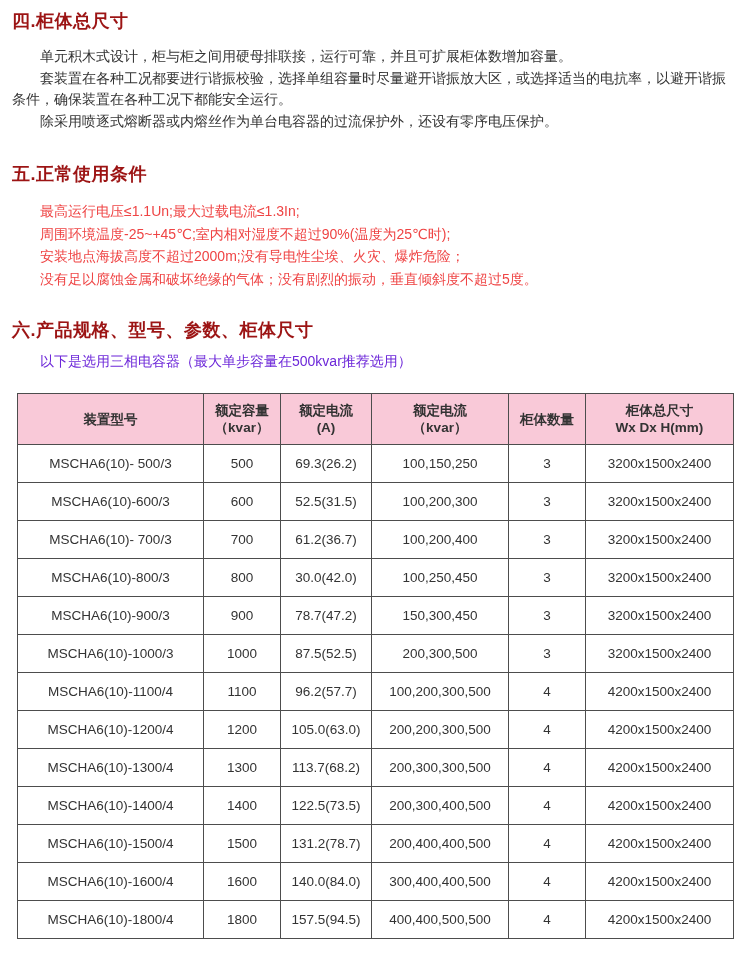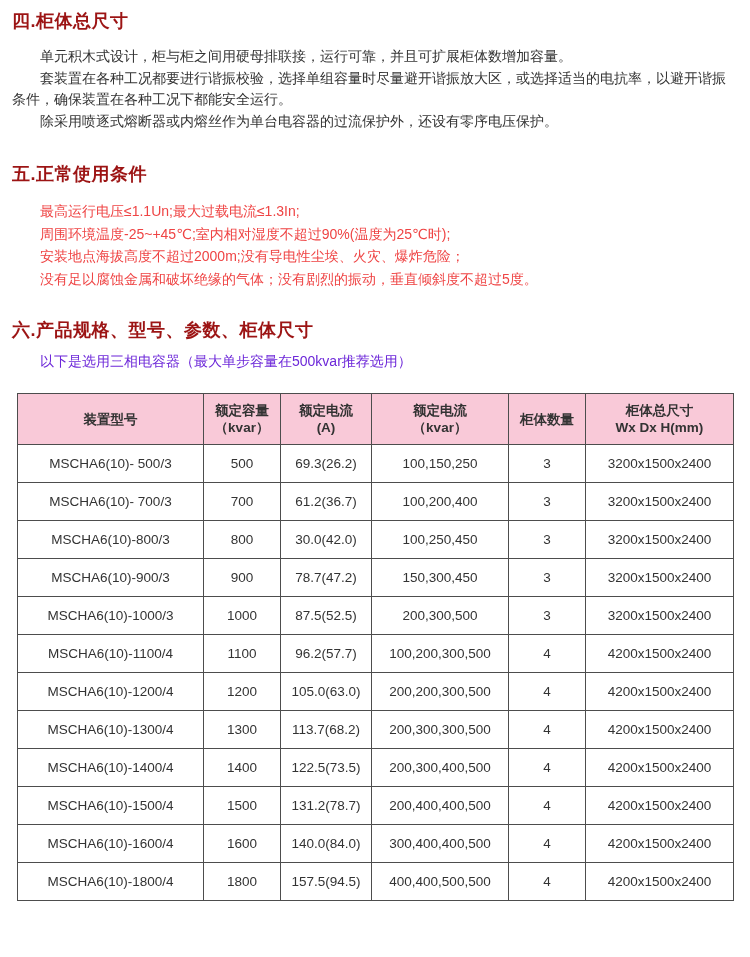--- a/index.html
+++ b/index.html
@@ -135,20 +135,28 @@
     <tbody>
   <tr>
     <td>MSCHA6(10)- 500/3</td>
     <td>500</td>
     <td>69.3(26.2)</td>
     <td>100,150,250</td>
     <td>3</td>
     <td>3200x1500x2400</td>
   </tr>
 
+  <tr>
+    <td>MSCHA6(10)-600/3</td>
+    <td>600</td>
+    <td>52.5(31.5)</td>
+    <td>100,200,300</td>
+    <td>3</td>
+    <td>3200x1500x2400</td>
+  </tr>
 
   <tr>
     <td>MSCHA6(10)- 700/3</td>
     <td>700</td>
     <td>61.2(36.7)</td>
     <td>100,200,400</td>
     <td>3</td>
     <td>3200x1500x2400</td>
   </tr>
 

